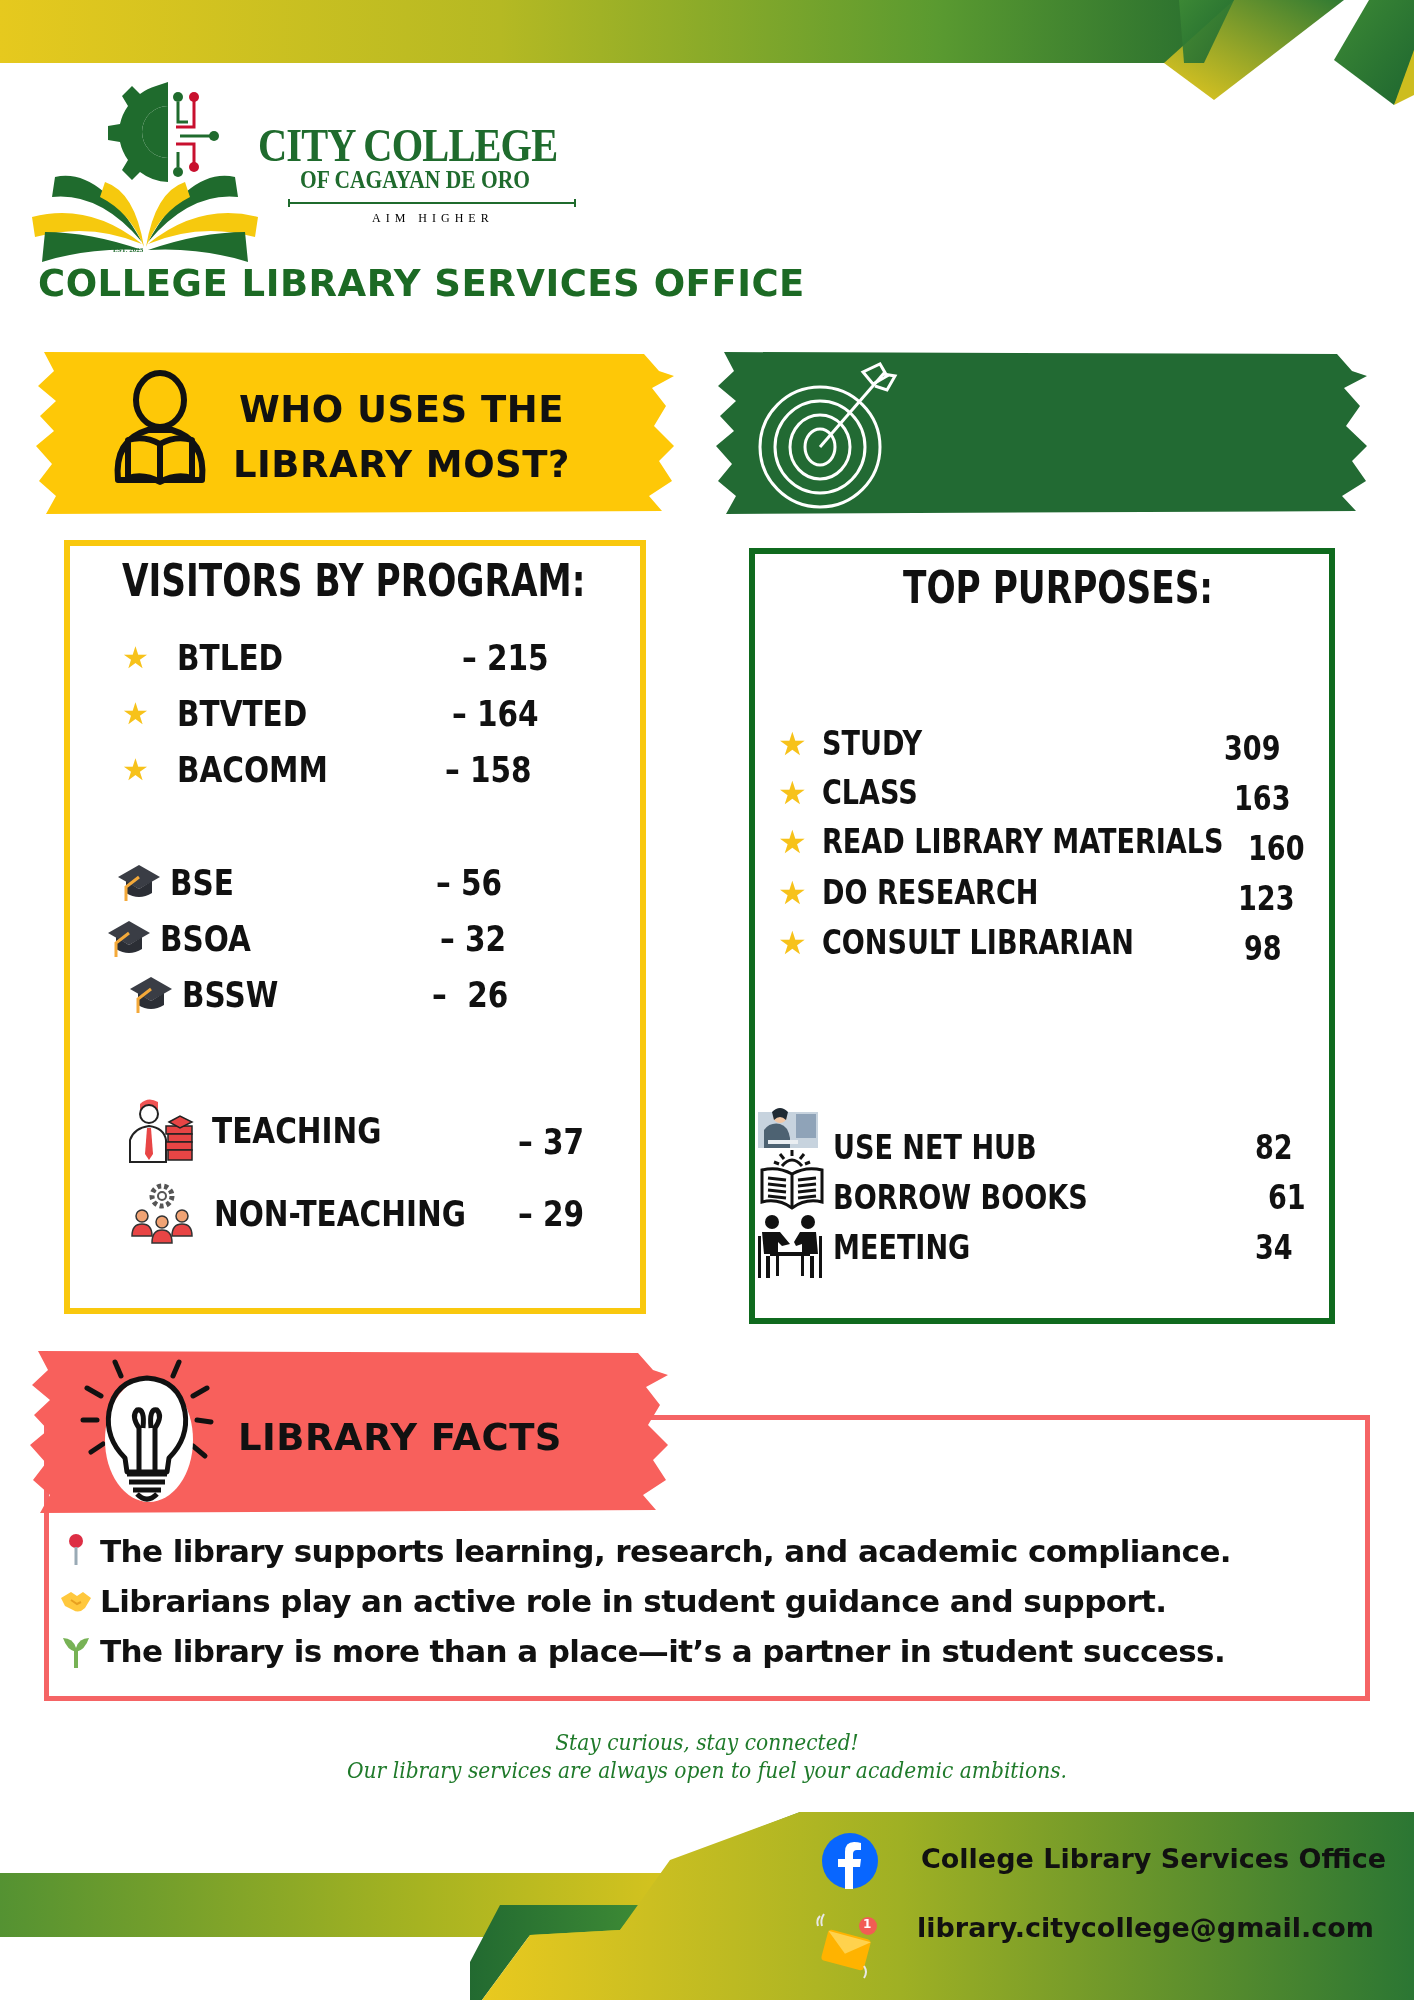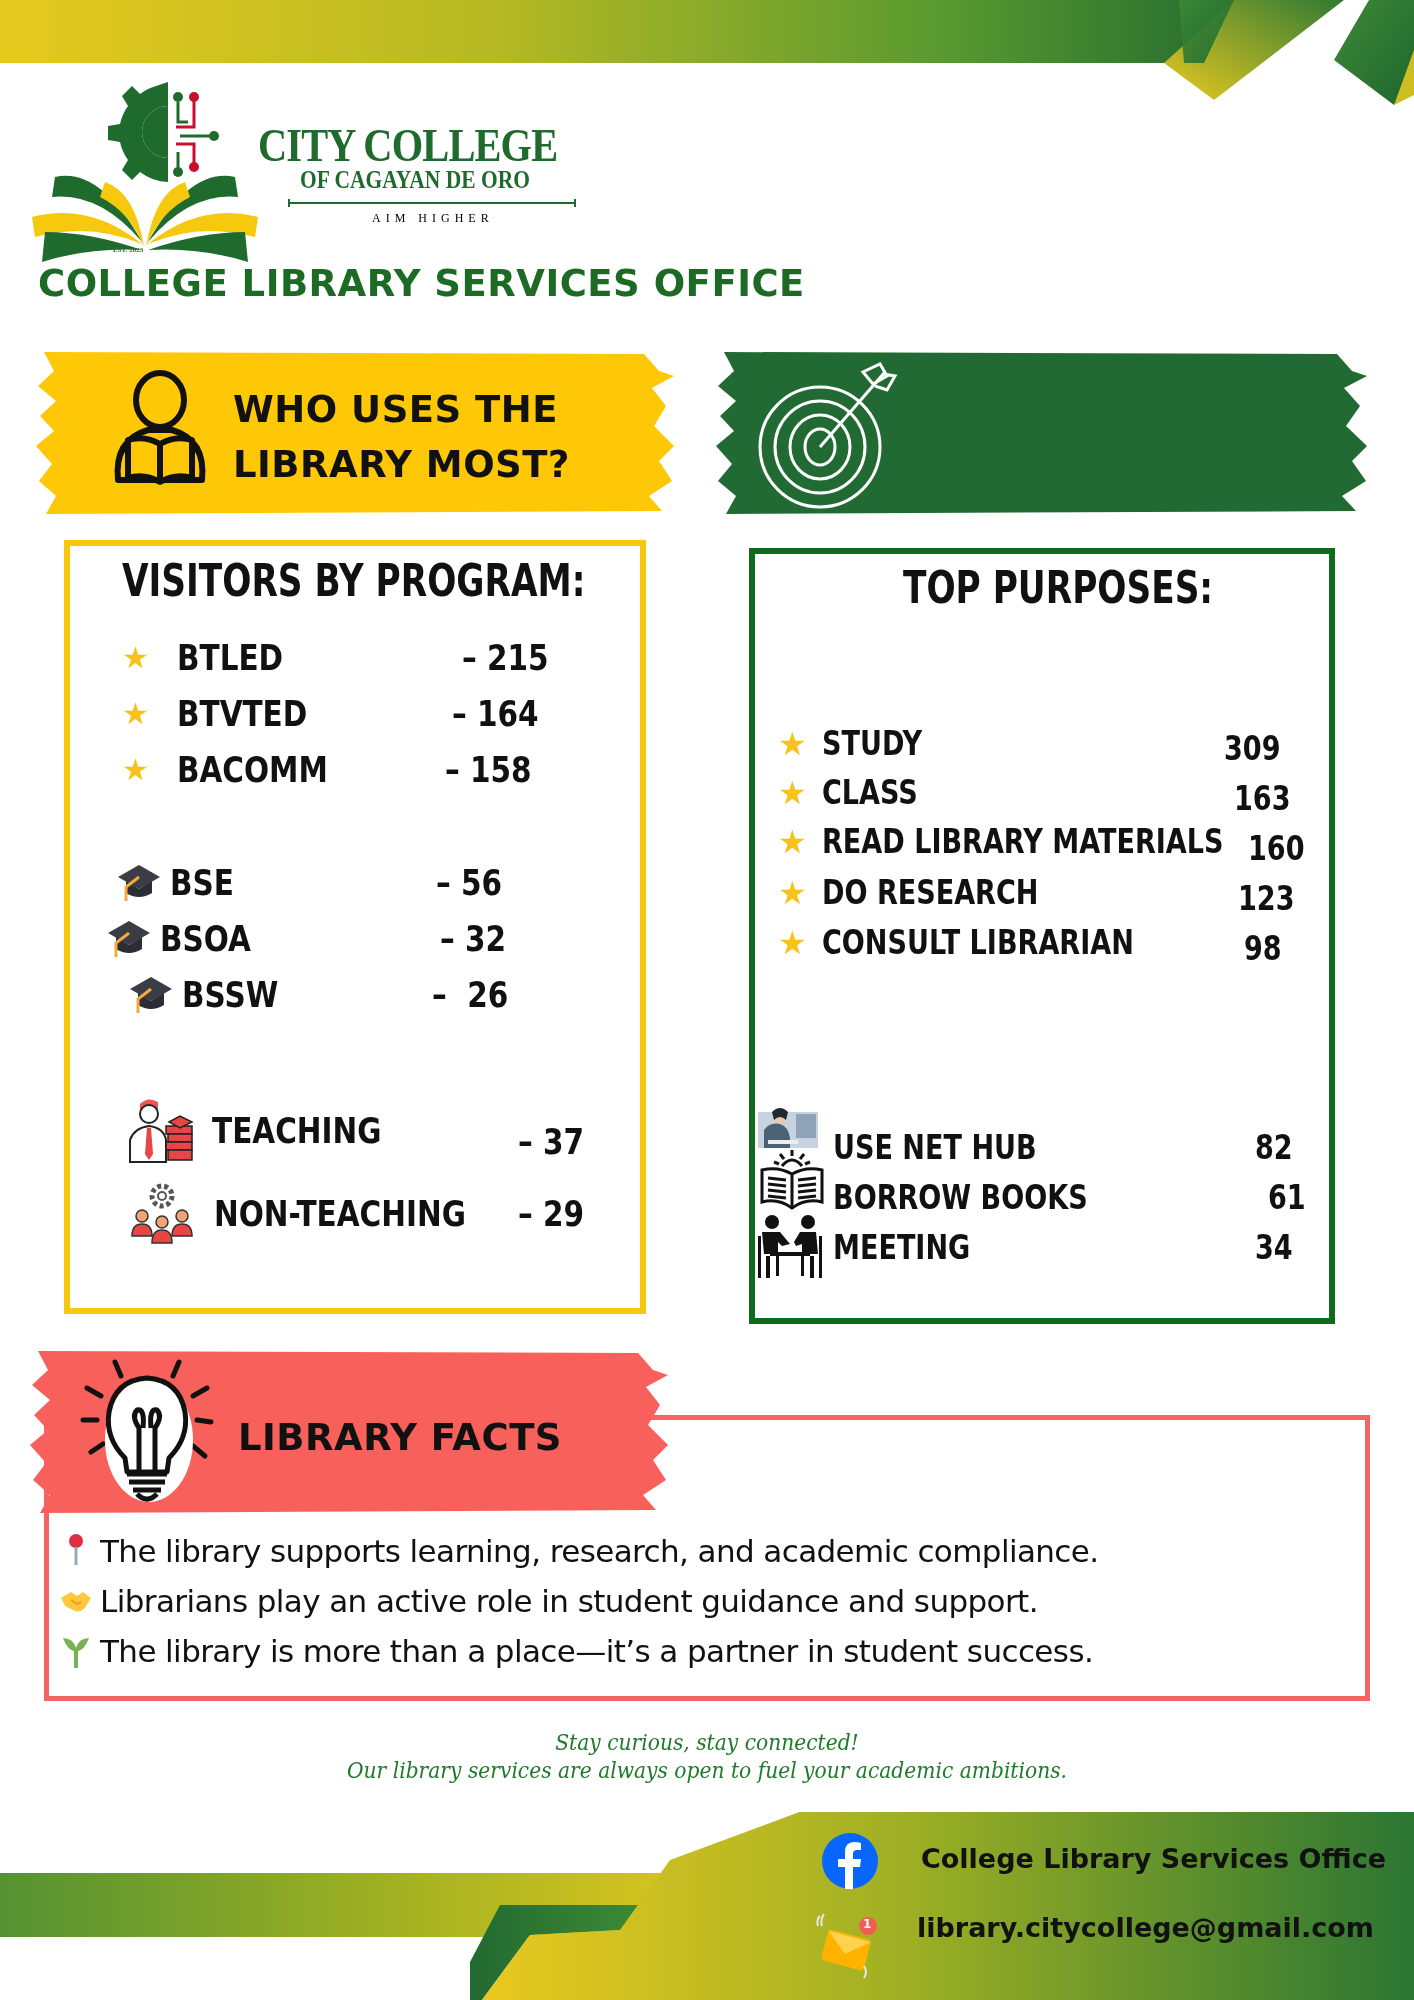--- a/index.html
+++ b/index.html
@@ -32,21 +32,21 @@
   .box-red { left:44px; top:1415px; width:1326px; height:286px; border:5px solid #f56465; box-sizing:border-box; }
 
   .cond { font-family:"DejaVu Sans", sans-serif; font-weight:bold; color:#111; transform:scaleX(0.82); transform-origin:left center; white-space:nowrap; }
 
   .section-head { position:absolute; font-family:"DejaVu Sans", sans-serif; font-weight:bold; font-size:44px; color:#111; transform:scaleX(0.78); white-space:nowrap; }
 
   .row { position:absolute; display:flex; align-items:center; }
   .label36 { font-size:36px; }
   .label33 { font-size:33px; }
 
-  .fact { position:absolute; left:58px; display:flex; align-items:center; font-family:"DejaVu Sans", sans-serif; font-weight:normal; font-size:31px; color:#111; letter-spacing:-0.6px; white-space:nowrap; }
+  .fact { position:absolute; left:58px; display:flex; align-items:center; font-family:"DejaVu Sans", sans-serif; font-weight:bold; font-size:31px; color:#111; letter-spacing:-0.6px; white-space:nowrap; }
   .fact .ic { width:36px; display:inline-flex; justify-content:center; margin-right:6px; }
 
   .tagline { left:0; width:1414px; text-align:center; font-family:"DejaVu Serif", serif; font-style:italic; color:#1f7a2a; font-size:22px; transform:scaleX(0.92); }
 
   .bottom-bar { left:0; top:1873px; width:760px; height:64px; background:linear-gradient(90deg,#549232 0%,#a6b321 55%,#e6c91e 100%); }
   .contact { font-family:"DejaVu Sans", sans-serif; font-weight:bold; font-size:27px; color:#111; white-space:nowrap; }
 </style>
 </head>
 <body>
 
@@ -111,21 +111,21 @@
   <path d="M10 6 L610 8 L625 25 L640 30 L618 42 L632 60 L620 80 L640 100 L625 115 L638 135 L615 150 L628 165 L12 168 L22 150 L5 135 L18 118 L2 100 L20 85 L6 70 L22 55 L4 40 L20 25 Z" fill="#fec807"></path>
 </svg>
 <svg class="abs" style="left:108px;top:370px;width:104px;height:120px;" viewBox="0 0 104 120">
   <g stroke="#111" stroke-width="6" fill="none" stroke-linejoin="round">
     <ellipse cx="52" cy="30" rx="24" ry="27"></ellipse>
     <path d="M10 110 Q6 70 40 60 L64 60 Q98 70 94 110 Z"></path>
     <path d="M20 70 L20 108 Q36 103 52 112 Q68 103 84 108 L84 70 Q68 65 52 74 Q36 65 20 70 Z" fill="#fec807"></path>
     <line x1="52" y1="74" x2="52" y2="112"></line>
   </g>
 </svg>
-<div class="banner-text" style="left:233px;top:382px;color:#111;">
+<div class="banner-text" style="left:233px;top:382px;color:#111;text-align:center;">
   <div>WHO USES THE</div>
   <div>LIBRARY MOST?</div>
 </div>
 
 <svg class="brush" style="left:712px;top:346px;width:660px;height:172px;" viewBox="0 0 660 172">
   <path d="M12 6 L625 8 L640 25 L655 30 L632 42 L648 60 L634 80 L655 100 L640 115 L654 135 L630 150 L644 165 L14 168 L24 150 L6 135 L20 118 L4 100 L22 85 L8 70 L24 55 L6 40 L22 25 Z" fill="#226a33"></path>
 </svg>
 <svg class="abs" style="left:755px;top:362px;width:150px;height:150px;" viewBox="0 0 150 150">
   <g stroke="#fff" stroke-width="3" fill="none">
     <ellipse cx="65" cy="85" rx="60" ry="60"></ellipse>

